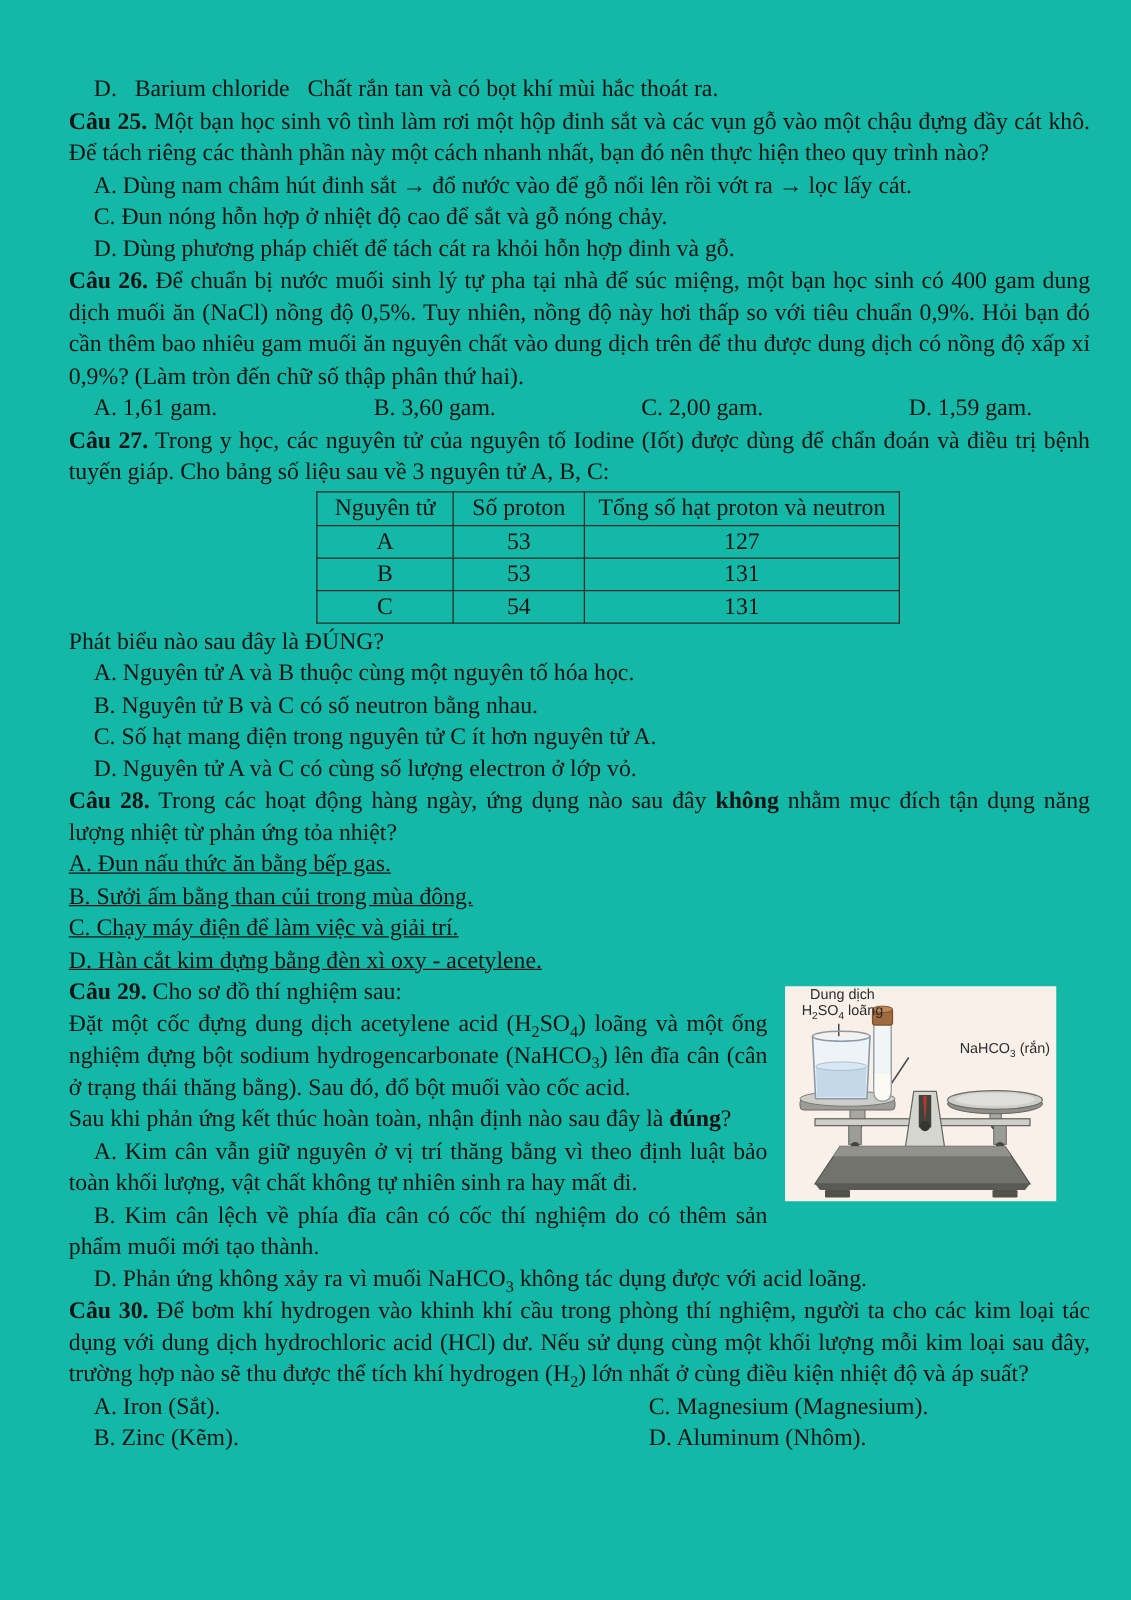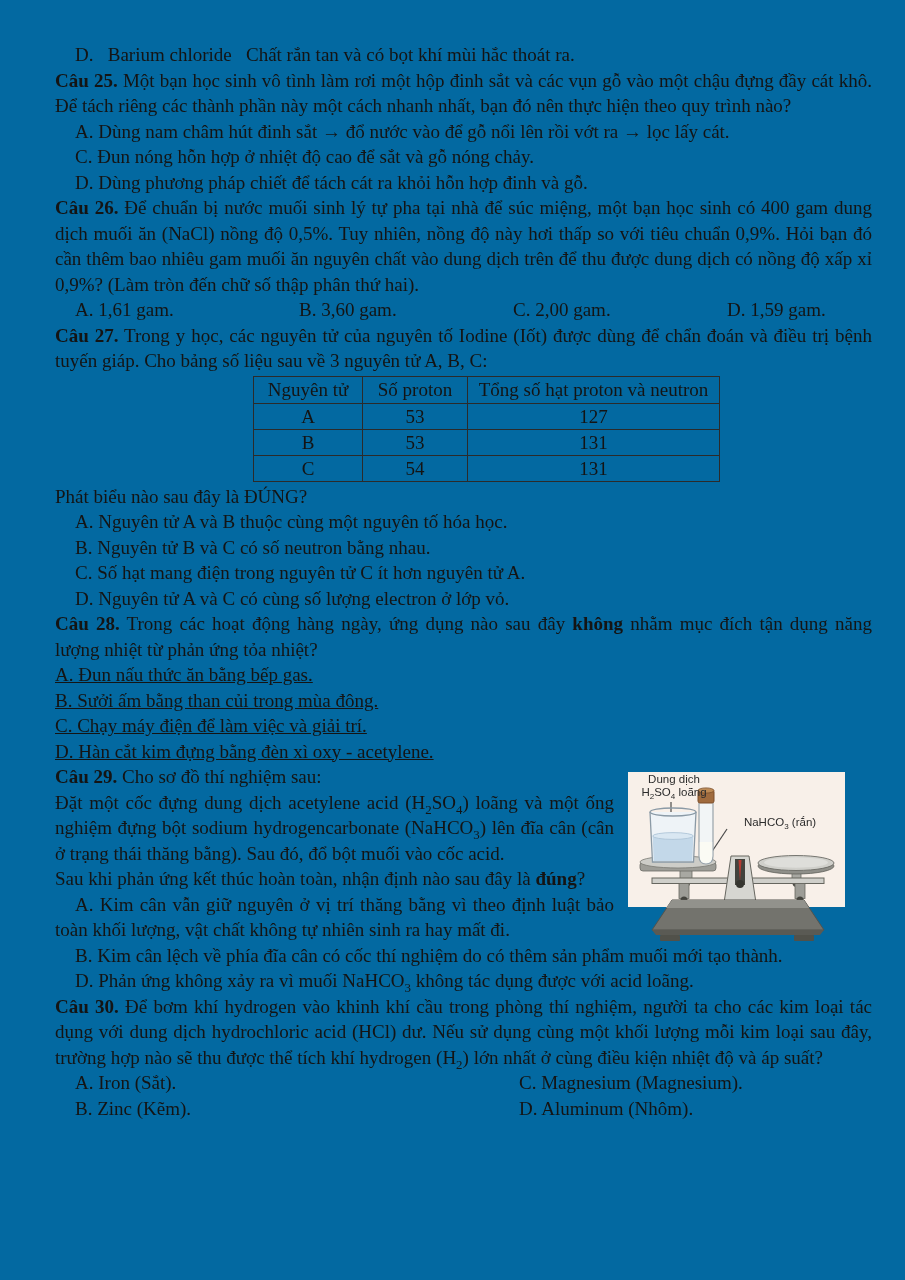--- a/index.html
+++ b/index.html
@@ -1,22 +1,22 @@
 <!DOCTYPE html>
 <html lang="vi"><head>
 <meta charset="utf-8">
 <style>
   html,body{margin:0;padding:0;background:#e9e9e9;}
   .page{
     position:relative;
     width:905px;height:1280px;
     margin:0 auto;
-    background:#0369a1;
+    background:#14b8a6;
     box-sizing:border-box;
-    padding:42px 33px 0 55px;
+    padding:59px 33px 0 55px;
     font-family:"Liberation Serif","DejaVu Serif",serif;
     font-size:19px;
     line-height:25.5px;
     color:#141414;
     overflow:hidden;
   }
   p{margin:0;padding:0;}
   .para{text-align:justify;}
   .optline{text-indent:20px;text-align:justify;}
   .optline.flush{text-indent:0;text-decoration:underline;}
@@ -39,35 +39,35 @@
     height:25px;
   }
   .dtable th{height:26px;}
   .col-atom{width:92px;}
   .col-proton{width:88px;}
   .col-total{width:235px;}
   
   .q29{overflow:visible;}
   .scale-fig{
     float:right;
-    width:217px;height:135px;
+    width:217px;height:172px;
     margin:8px 27px 4px 14px;
     position:relative;
     background:#f8f0e9;
   }
   .fig-label{
     position:absolute;
     font-family:"Liberation Sans","DejaVu Sans",sans-serif;
     font-size:11.5px;line-height:13px;
     color:#2c2c2c;text-align:center;
     text-indent:0;
   }
   .fig-label sub{font-size:0.7em;}
   #lbl-acid{left:8px;top:1px;width:76px;}
-  #lbl-salt{left:92px;top:44px;width:120px;text-align:center;}
+  #lbl-salt{left:92px;top:44px;width:120px;text-align:right;}
   .scale-svg{position:absolute;left:0;top:0;}
   .clearfix::after{content:"";display:block;clear:both;}
 </style>
 </head>
 <body>
 
 <div class="page">
 
   <p class="optline">D.&nbsp;&nbsp;&nbsp;Barium chloride&nbsp;&nbsp;&nbsp;Chất rắn tan và có bọt khí mùi hắc thoát ra.</p>
 

